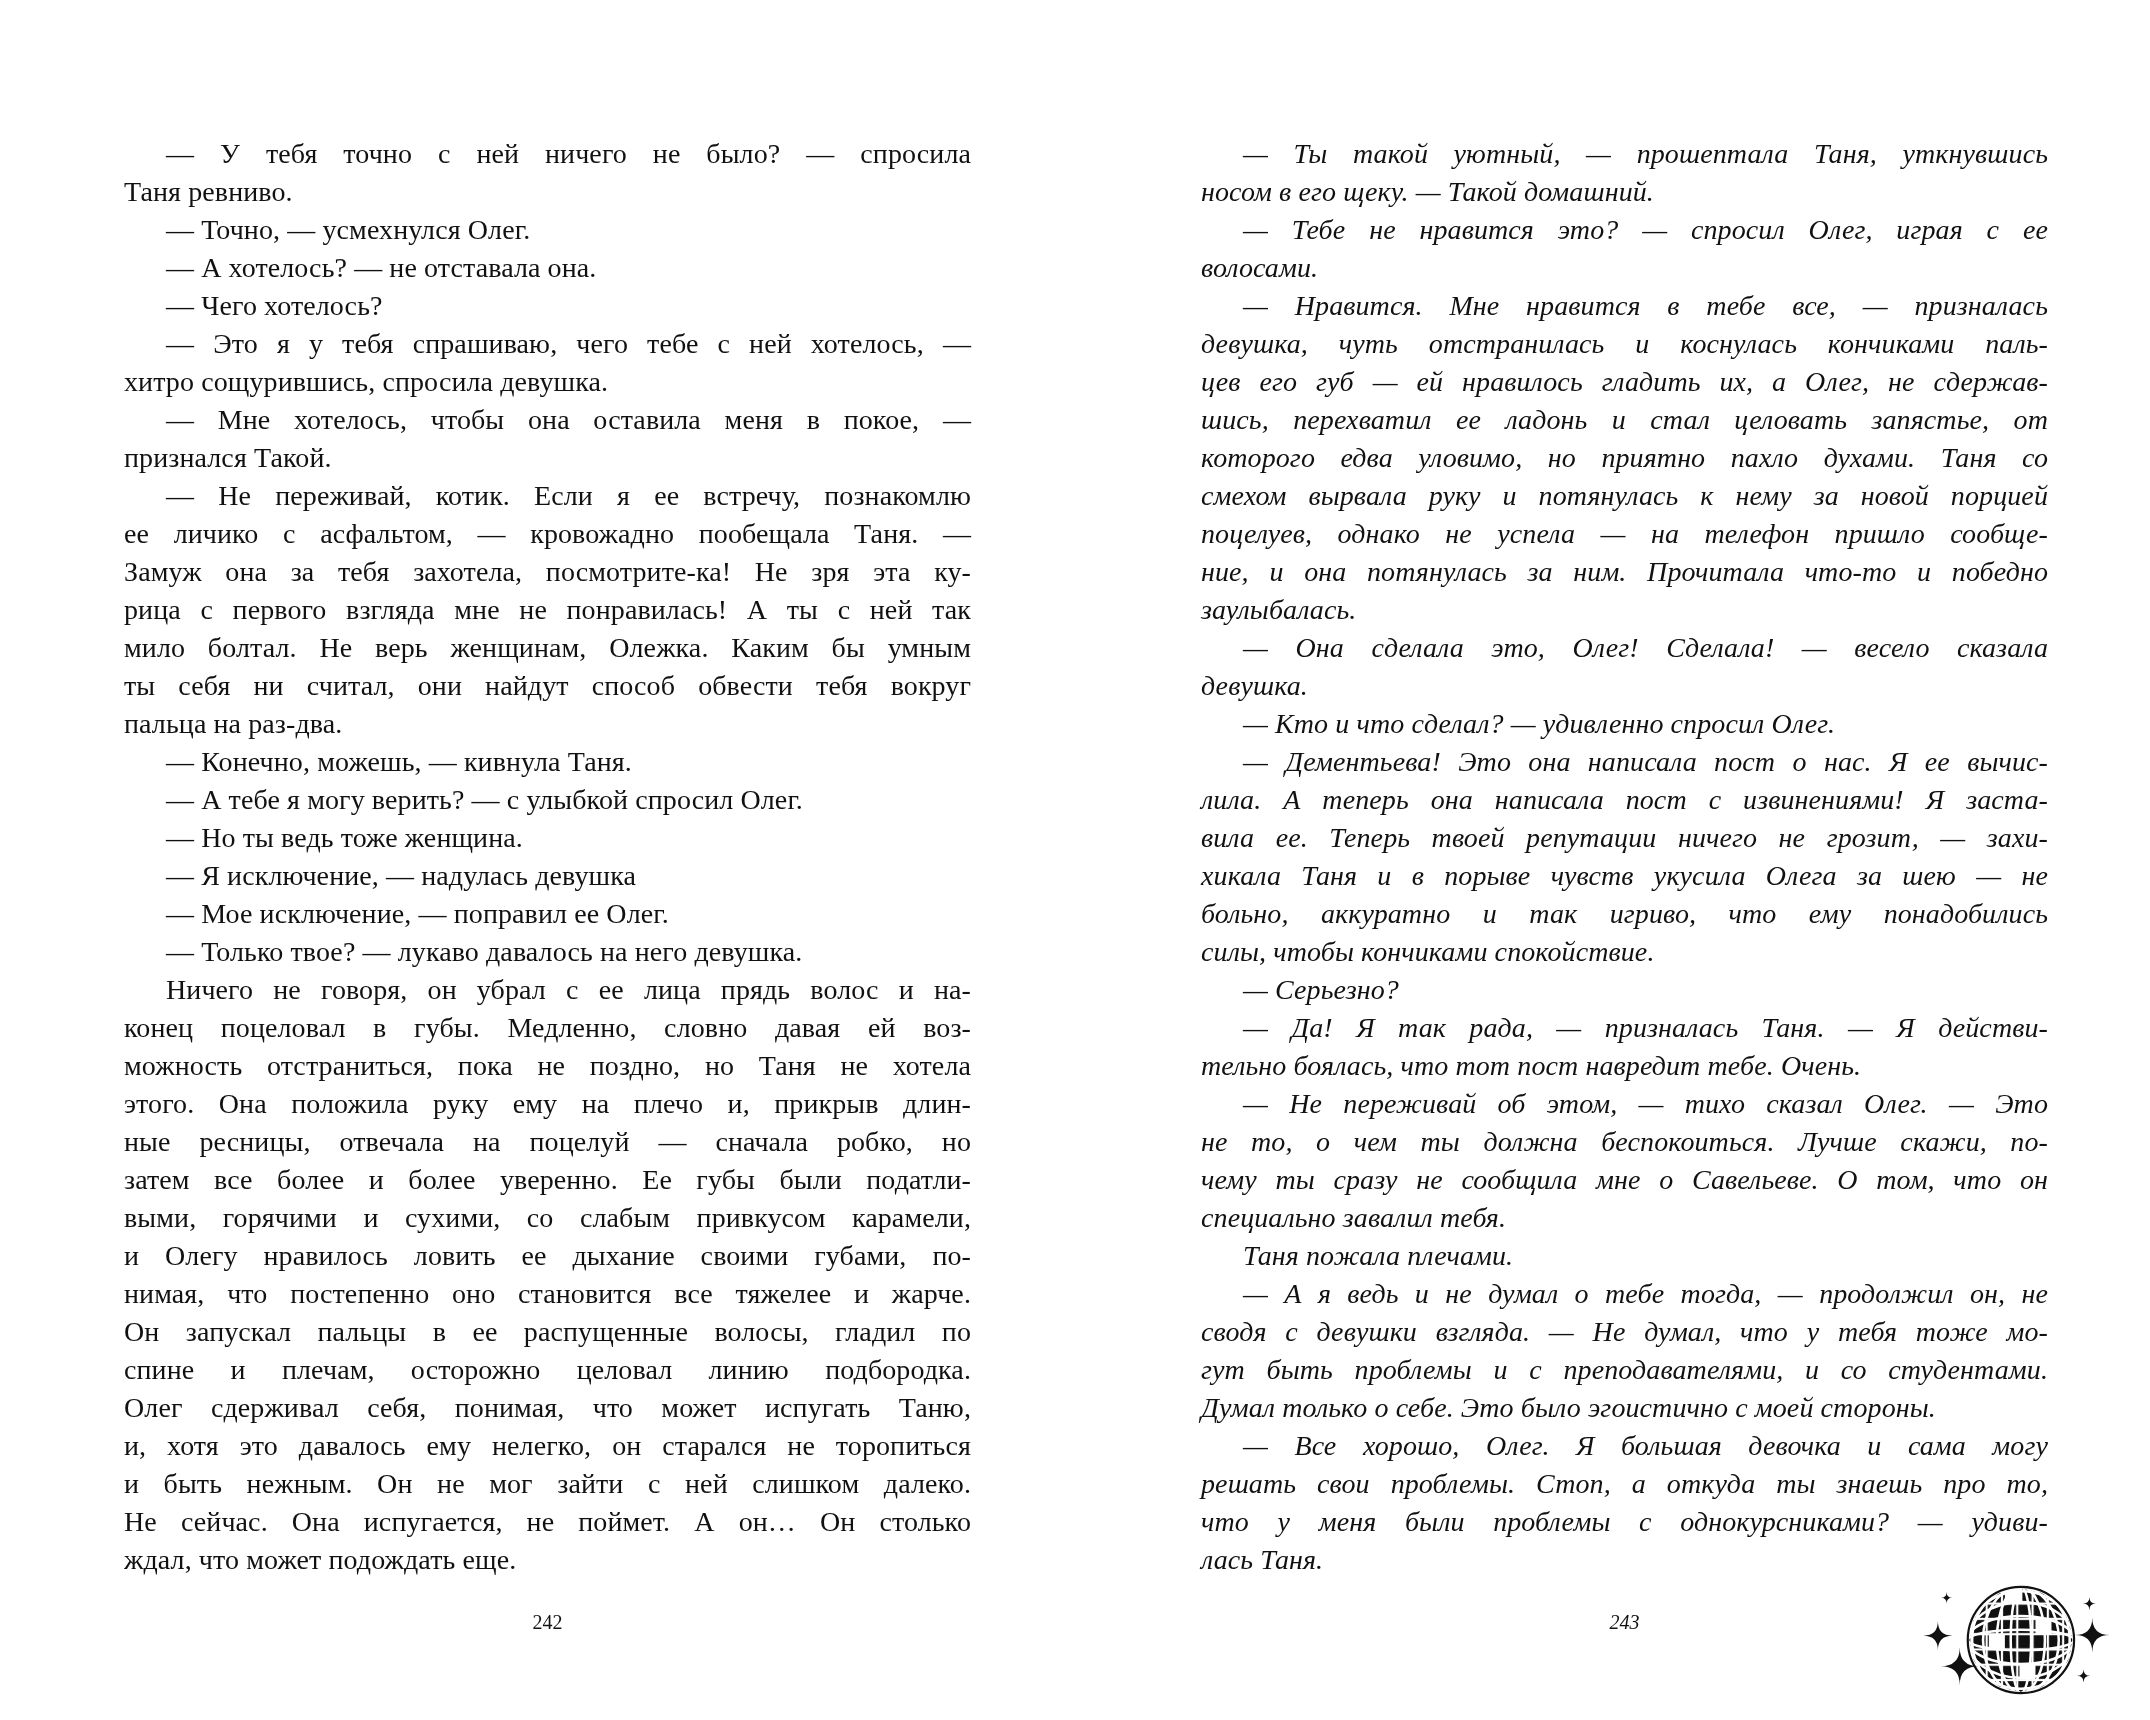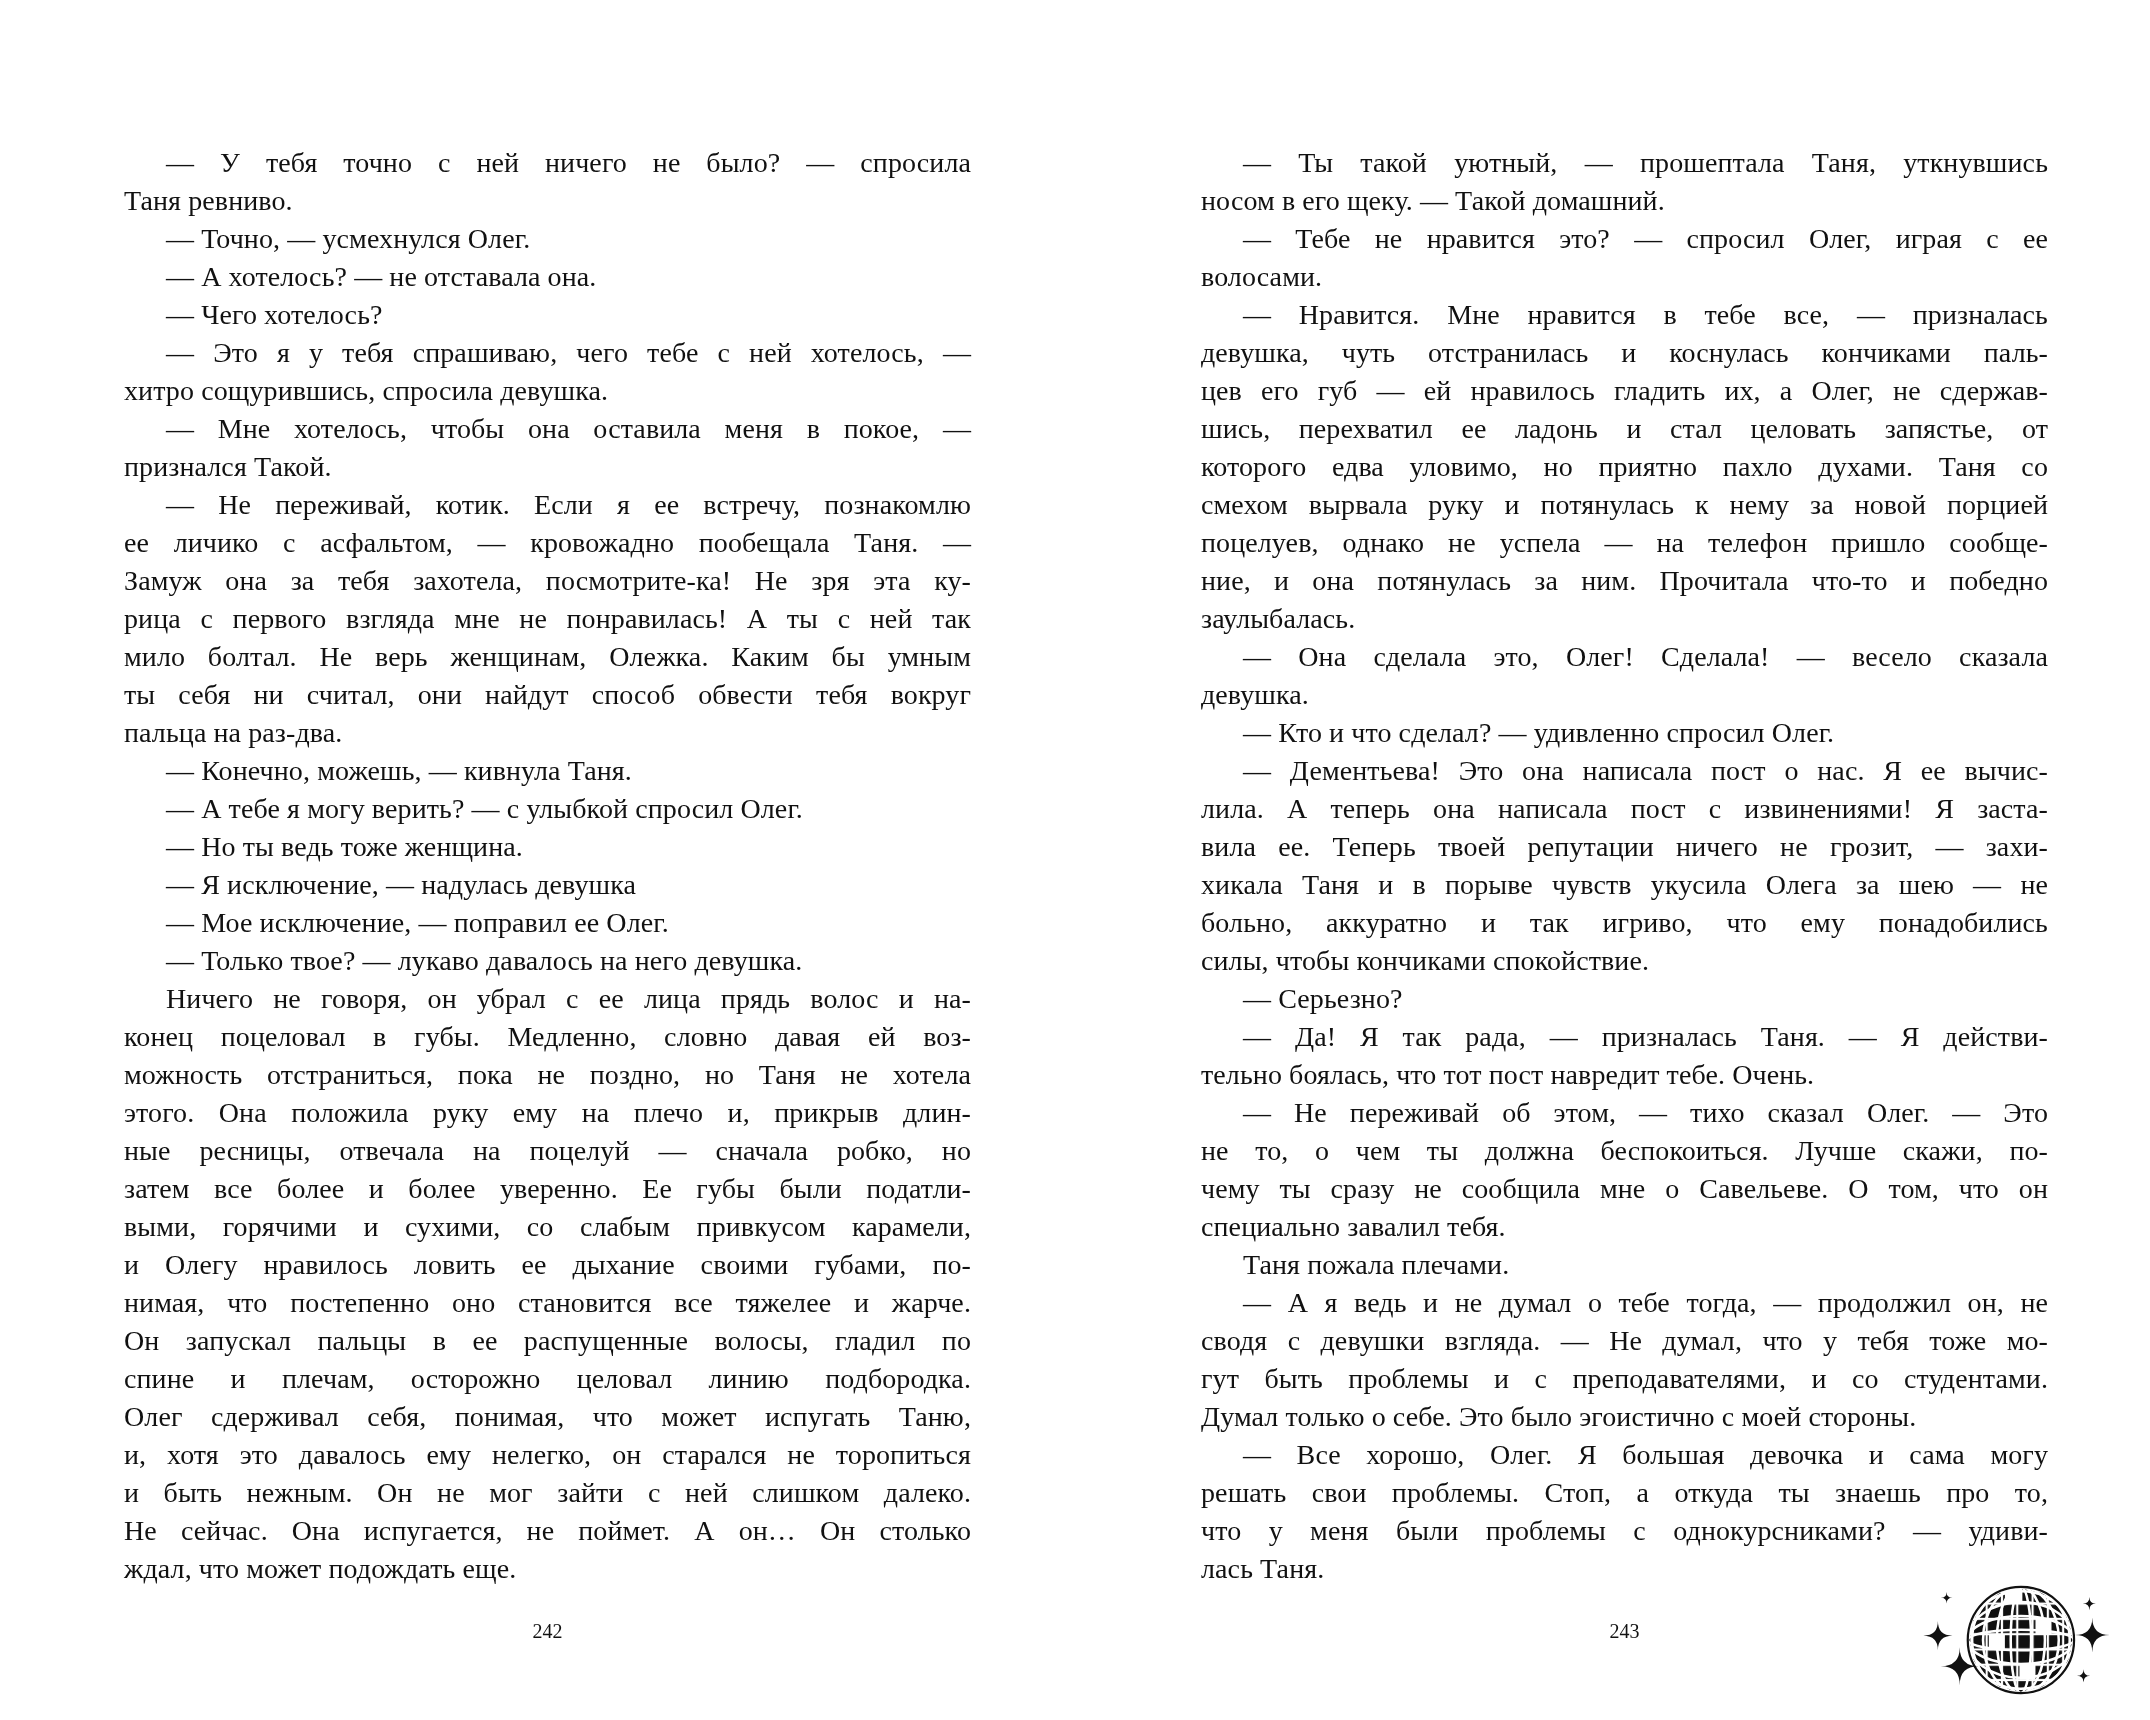--- a/index.html
+++ b/index.html
@@ -10,26 +10,26 @@
   body {
     width: 2151px;
     height: 1720px;
     position: relative;
     overflow: hidden;
     font-family: "Liberation Serif", "DejaVu Serif", serif;
     color: #111111;
   }
   .page {
     position: absolute;
-    top: 16px;
+    top: 7px;
     width: 1075px;
     height: 1488px;
   }
   #page-left  { left: 0; }
-  #page-right { left: 1076px; }
+  #page-right { left: 1076px; font-style: italic; }
 
   .textcol {
     position: absolute;
     top: 128px;
     width: 847px;
     font-size: 28px;
     line-height: 38px;
     letter-spacing: 0.1px;
   }
   #col-left  { left: 124px; }

